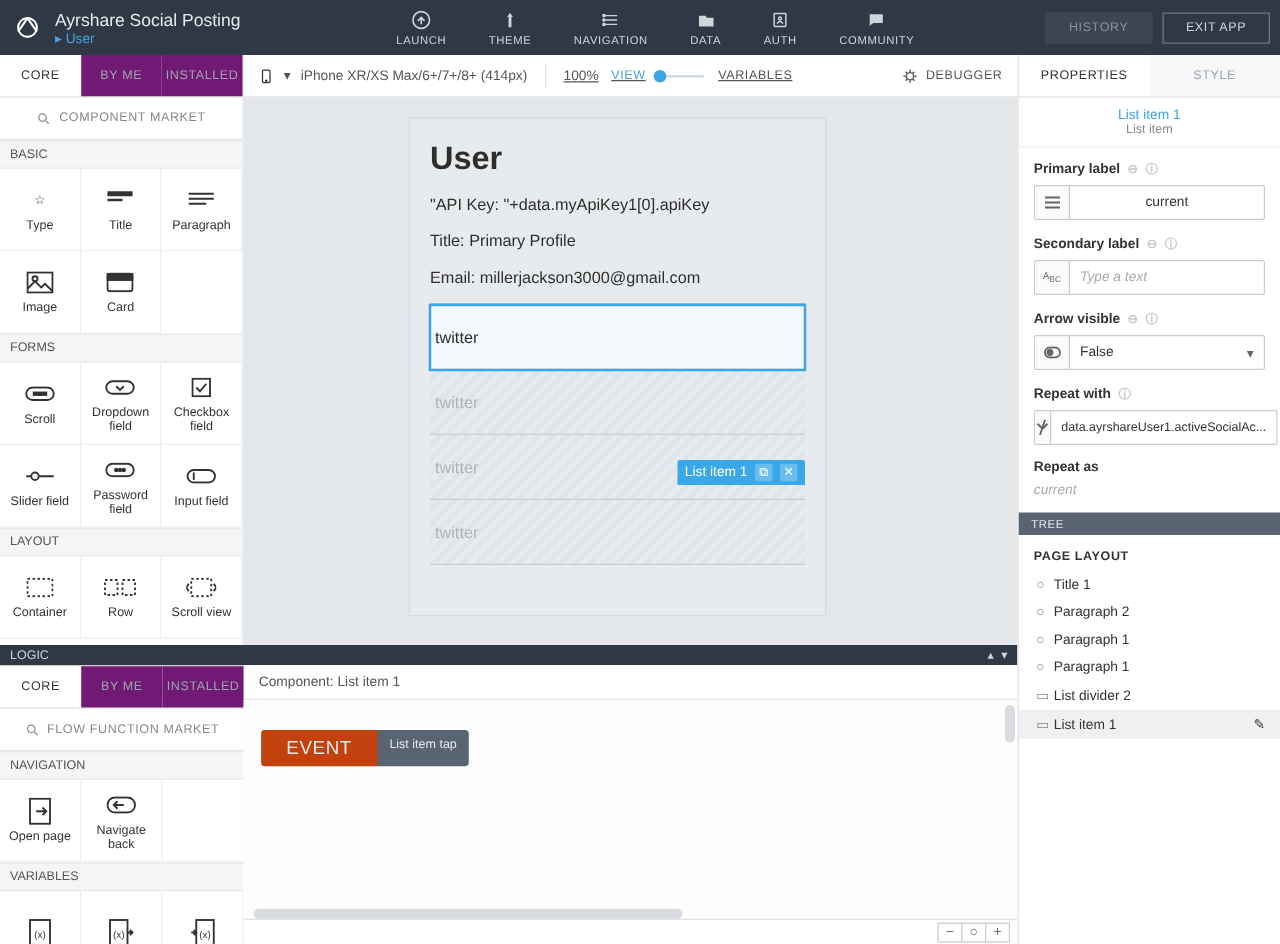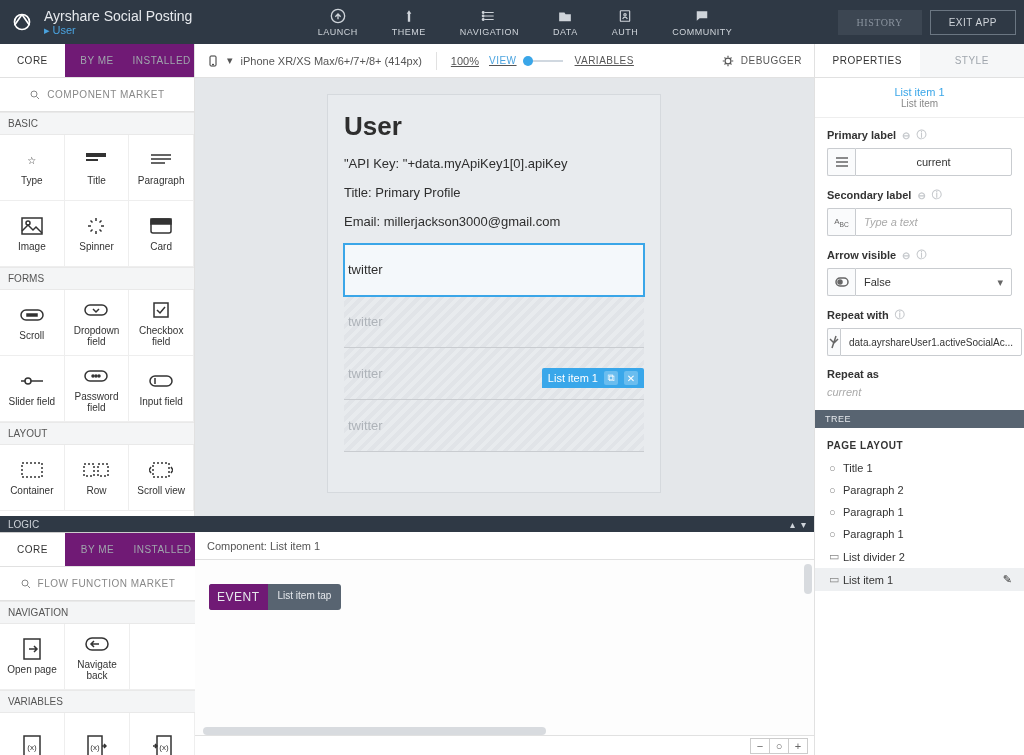--- a/index.html
+++ b/index.html
@@ -11,21 +11,21 @@
   .topbar .logo svg { width:20px; height:20px; }
   .topbar .title-area { flex: 0 0 auto; padding-right: 20px; }
   .topbar .app-title { font-size:14px; font-weight:500; }
   .topbar .breadcrumb { font-size:11px; color:#4aa3df; }
   .topbar .breadcrumb .arrow { color:#4aa3df; margin-right:3px;}
   .topbar .center-nav { flex:1; display:flex; justify-content:center; gap:34px; }
   .topbar .center-nav .navitem { display:flex; flex-direction:column; align-items:center; font-size:9px; letter-spacing:.5px; color:#cfd4da; cursor:pointer;}
   .topbar .center-nav .navitem .ico { height:18px; display:flex; align-items:center; justify-content:center; margin-bottom:2px;}
   .topbar .right-buttons { display:flex; gap:8px; padding-right:8px;}
   .topbar .btn { border:1px solid #6b7682; background:transparent; color:#cfd4da; font-size:10px; letter-spacing:.5px; padding:6px 18px; cursor:pointer;}
-  .topbar .btn.hist { background:#3c4652; border-color:#3c4652; color:#8a939e;font-family:Liberation Serif, serif;}
+  .topbar .btn.hist { background:#3c4652; border-color:#3c4652; color:#8a939e;}
 
   
   .canvas-header { position:absolute; left:195px; right:210px; top:44px; height:34px; background:#fff; border-bottom:1px solid #e1e1e1; display:flex; align-items:center; padding:0 12px; font-size:11px; color:#555; }
   .canvas-header .dev { display:flex; align-items:center; gap:8px;}
   .canvas-header .sep { width:1px; height:18px; background:#e1e1e1; margin:0 14px;}
   .canvas-header .zoom { display:flex; align-items:center; gap:6px;text-decoration:underline;}
   .canvas-header .preview-link { color:#4aa3df; font-size:10px; letter-spacing:.5px; margin-left:4px;}
   .canvas-header .toggle-track { width:40px; height:2px; background:#d0d8e0; position:relative;}
   .canvas-header .toggle-dot { width:10px; height:10px; border-radius:50%; background:#3aa6e8; position:absolute; top:-4px; left:0;}
   .canvas-header .spacer { flex:1;}
@@ -59,21 +59,21 @@
   .listitem.ghost { color:#aeb3b9; background:repeating-linear-gradient(135deg,#e8ebee,#e8ebee 4px,#e1e4e8 4px,#e1e4e8 8px);}
   .listitem.selected { outline:2px solid #3aa6e8; outline-offset:-1px; background:#f4f8fb;}
   .sel-tag { position:absolute; right:0; top:124px; background:#39a7ea; color:#fff; font-size:11px; padding:3px 6px; display:flex; align-items:center; gap:6px; border-radius:2px 2px 0 0;}
   .sel-tag .ticon { width:14px;height:14px; display:inline-flex; align-items:center; justify-content:center; background:rgba(255,255,255,.25); border-radius:2px; font-size:10px;}
 
   
   .logic-canvas { position:absolute; left:195px; right:210px; top:532px; bottom:0; background:#fff; }
   .logic-head { height:28px; border-bottom:1px solid #e1e1e1; display:flex; align-items:center; padding:0 12px; font-size:11px; color:#555;}
   .logic-body { position:absolute; top:28px; left:0; right:0; bottom:20px; background:#fdfdfd;}
   .event-node { position:absolute; left:14px; top:24px; background:#586471; color:#e6e9ed; font-size:10px; border-radius:3px; display:flex; overflow:hidden;}
-  .event-node .lbl { padding:6px 8px; background:#701a75; font-size:12px; letter-spacing:.5px;}
+  .event-node .lbl { padding:6px 20px; background:#c2410c; font-size:15px; letter-spacing:.5px;}
   .event-node .val { padding:6px 10px;}
   .event-node::after { content:""; position:absolute; right:-6px; top:50%; transform:translateY(-50%); width:0;height:0; border-top:6px solid transparent; border-bottom:6px solid transparent; border-left:6px solid #586471;}
   .logic-footer { position:absolute; bottom:0; left:0; right:0; height:20px; border-top:1px solid #e1e1e1; display:flex; align-items:center; justify-content:flex-end; padding:0 6px; gap:0;}
   .logic-footer .zbtn { width:20px; height:16px; border:1px solid #ccc; display:flex; align-items:center; justify-content:center; font-size:11px; color:#666; cursor:pointer; margin-left:-1px; background:#fff;}
   .logic-scrollbar { position:absolute; bottom:20px; left:8px; right:40px; height:8px; }
   .logic-scrollbar .thumb { width:60%; height:8px; background:#d8dbdf; border-radius:4px;}
   .logic-vtrack { position:absolute; right:2px; top:4px; width:8px; height:30px; background:#d8dbdf; border-radius:4px;}
 
   
   .rightbar { position:absolute; right:0; top:44px; bottom:0; width:210px; background:#fff; border-left:1px solid #e1e1e1; display:flex; flex-direction:column;}
@@ -256,30 +256,20 @@
           <svg width="22" height="18" fill="none" stroke="#333" stroke-width="1.5">
             <rect x="1" y="1" width="20" height="16"></rect>
             <circle cx="7" cy="6" r="2"></circle>
             <path d="M1 14l6-6 5 5 3-3 6 6"></path>
           </svg>
         </span>
         <span>Image</span>
       </div>
     <div class="comp-cell">
         <span class="ico">
-          <svg width="18" height="18" stroke="#333" stroke-width="1.5">
-            <g transform="translate(9,9)">
-              <path d="M0-8v3M0 5v3M-8 0h3M5 0h3M-5.5-5.5l2 2M3.5 3.5l2 2M5.5-5.5l-2 2M-3.5 3.5l-2 2"></path>
-            </g>
-          </svg>
-        </span>
-        <span>Spinner</span>
-      </div>
-    <div class="comp-cell">
-        <span class="ico">
           <svg width="22" height="16" fill="none" stroke="#333" stroke-width="1.5">
             <rect x="1" y="1" width="20" height="14" rx="2"></rect>
             <rect x="1" y="1" width="20" height="5" fill="#333"></rect>
           </svg>
         </span>
         <span>Card</span>
       </div>
   </div>
 
   <div class="section-head">FORMS</div>

